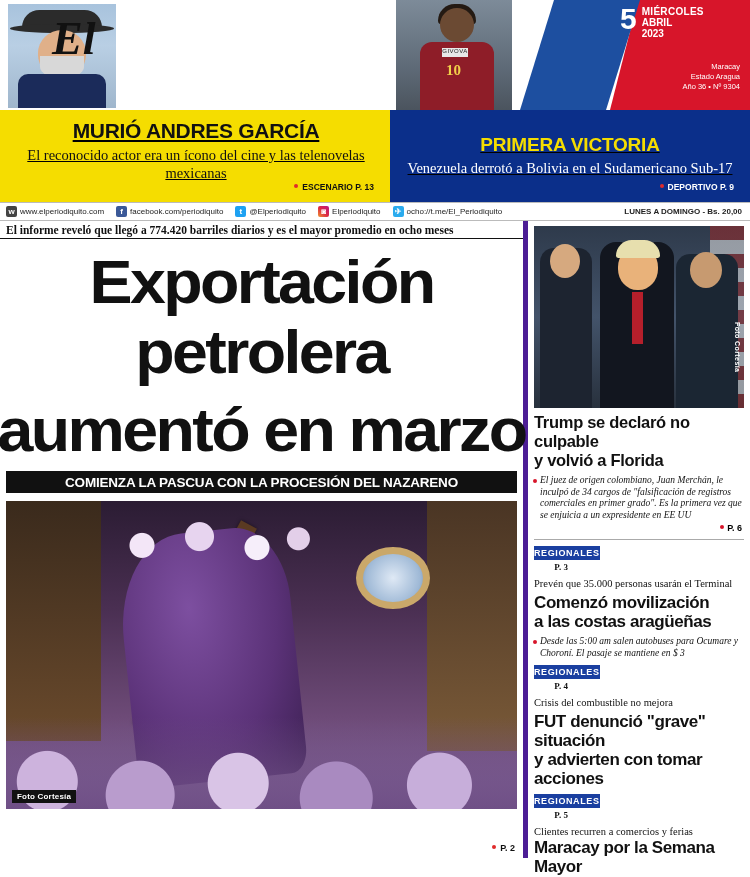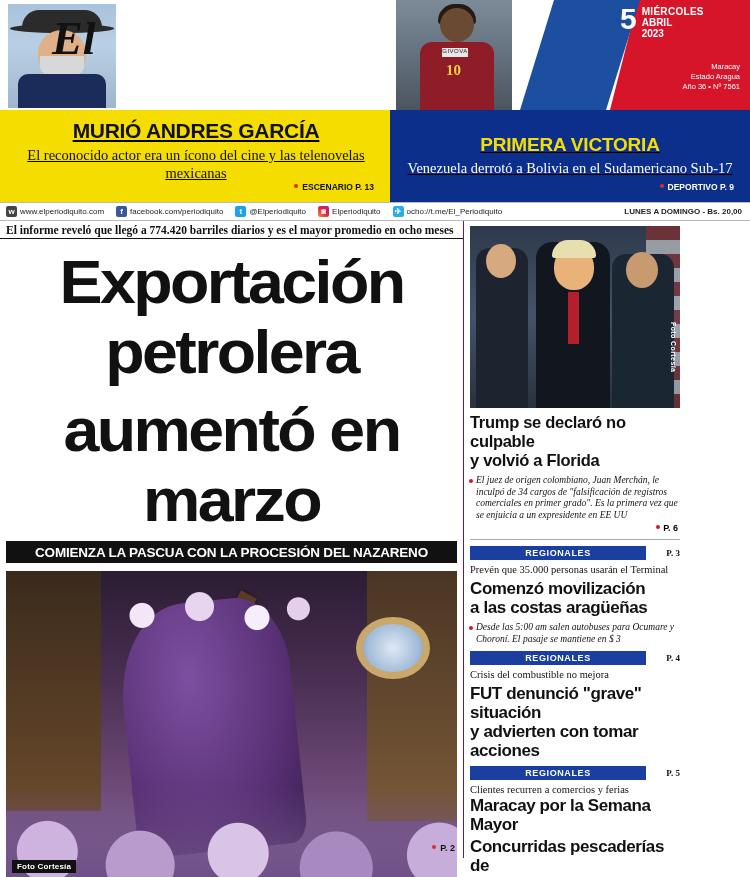--- a/index.html
+++ b/index.html
@@ -145,21 +145,21 @@
   }
   .ic-web { background: #444; }
   .ic-fb { background: #3b5998; }
   .ic-tw { background: #1da1f2; }
   .ic-ig { background: linear-gradient(45deg,#f09433,#dc2743,#bc1888); }
   .ic-tg { background: #2aabee; }
   .socialbar .right { margin-left: auto; font-weight: bold; font-size: 8px; margin-right: 2px; }
 
   
   .content { display: flex; height: 637px; }
-  .col-left { width: 464px; border-right: 1px solid #4c1d95; position: relative; }
+  .col-left { width: 528px; border-right: 5px solid #4c1d95; position: relative; }
   .col-right { width: 222px; position: relative; }
 
   .kicker {
     font-family: "Liberation Serif", serif;
     font-size: 11.5px; font-weight: bold; color: #111;
     padding: 3px 6px 2px 6px; border-bottom: 1px solid #111;
   }
   .headline {
     font-family: "Liberation Sans", sans-serif;
     font-weight: bold; color: #111;
@@ -262,21 +262,21 @@
     font-family: "Liberation Serif", serif; font-style: italic;
     font-size: 9.5px; line-height: 11.5px; color: #111;
     padding: 5px 6px 0 12px; position: relative;
   }
   .r-bullet::before {
     content: ""; position: absolute; left: 5px; top: 9px;
     width: 4px; height: 4px; background: #d7152a; border-radius: 50%;
   }
   .r-pageref { text-align: right; font-size: 9px; font-weight: bold; padding: 2px 8px 0 0; }
   .r-pageref .dotb { display:inline-block;width:4px;height:4px;border-radius:50%;background:#d7152a;margin-right:3px;vertical-align:2px;}
-  .sec-wrap { margin: 6px 6px 0 6px; display: flex; align-items: flex-start; }
+  .sec-wrap { margin: 6px 6px 0 6px; display: flex; align-items: flex-start; flex-direction: column; }
   .sec-blue { flex: 1; background: #1a3fa0; color: #fff; font-size: 9px; font-weight: bold; text-align: center; letter-spacing: .6px; padding: 2px 0; }
   .sec-pg { width: 34px; text-align: right; font-size: 9px; font-weight: bold; color: #111; padding-left: 4px; line-height: 14px; font-family: Liberation Serif, serif; }
   .r-sub {
     font-family: "Liberation Serif", serif; font-size: 10.5px;
     color: #111; padding: 4px 6px 0 6px; line-height: 12px;
   }
   .r-head2 {
     font-family: "Liberation Sans", sans-serif; font-weight: bold;
     font-size: 17px; line-height: 19px; color: #111;
     padding: 3px 6px 0 6px; letter-spacing: -.4px;
@@ -312,21 +312,21 @@
 
     <div class="mast-date">
       <span class="d-num">5</span>
       <div class="d-day">MIÉRCOLES</div>
       <div class="d-mon">ABRIL</div>
       <div class="d-yr">2023</div>
     </div>
     <div class="mast-place">
       <div>Maracay</div>
       <div>Estado Aragua</div>
-      <div>Año 36  •  Nº 7561</div>
+      <div>Año 36  •  Nº 9304</div>
     </div>
   </div>
 
   <div class="banner">
     <div class="banner-yellow">
       <h2>MURIÓ ANDRES GARCÍA</h2>
       <p>El reconocido actor era un ícono del cine y las telenovelas mexicanas</p>
       <div class="ref-line ref-left">
         <span class="dot"></span><span>ESCENARIO  P. 13</span>
       </div>

